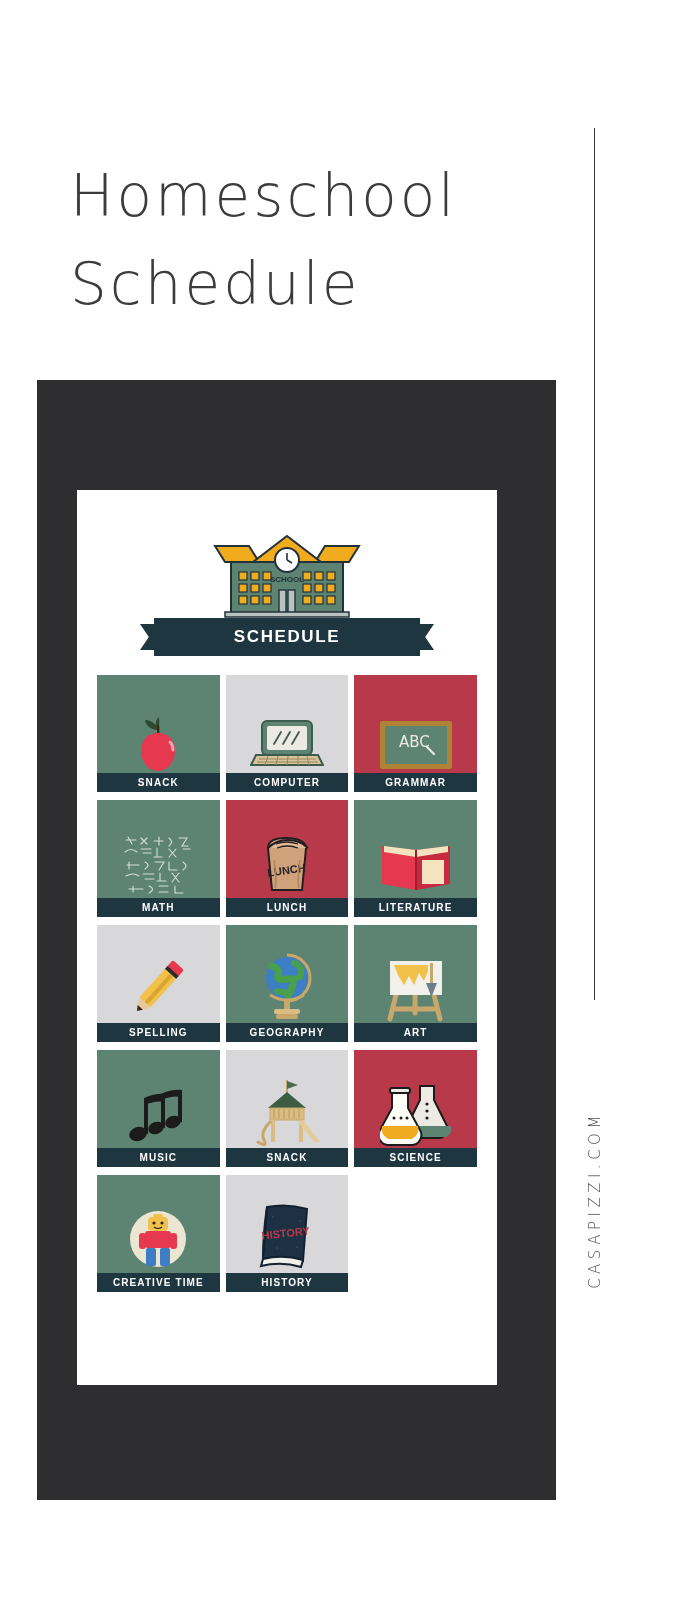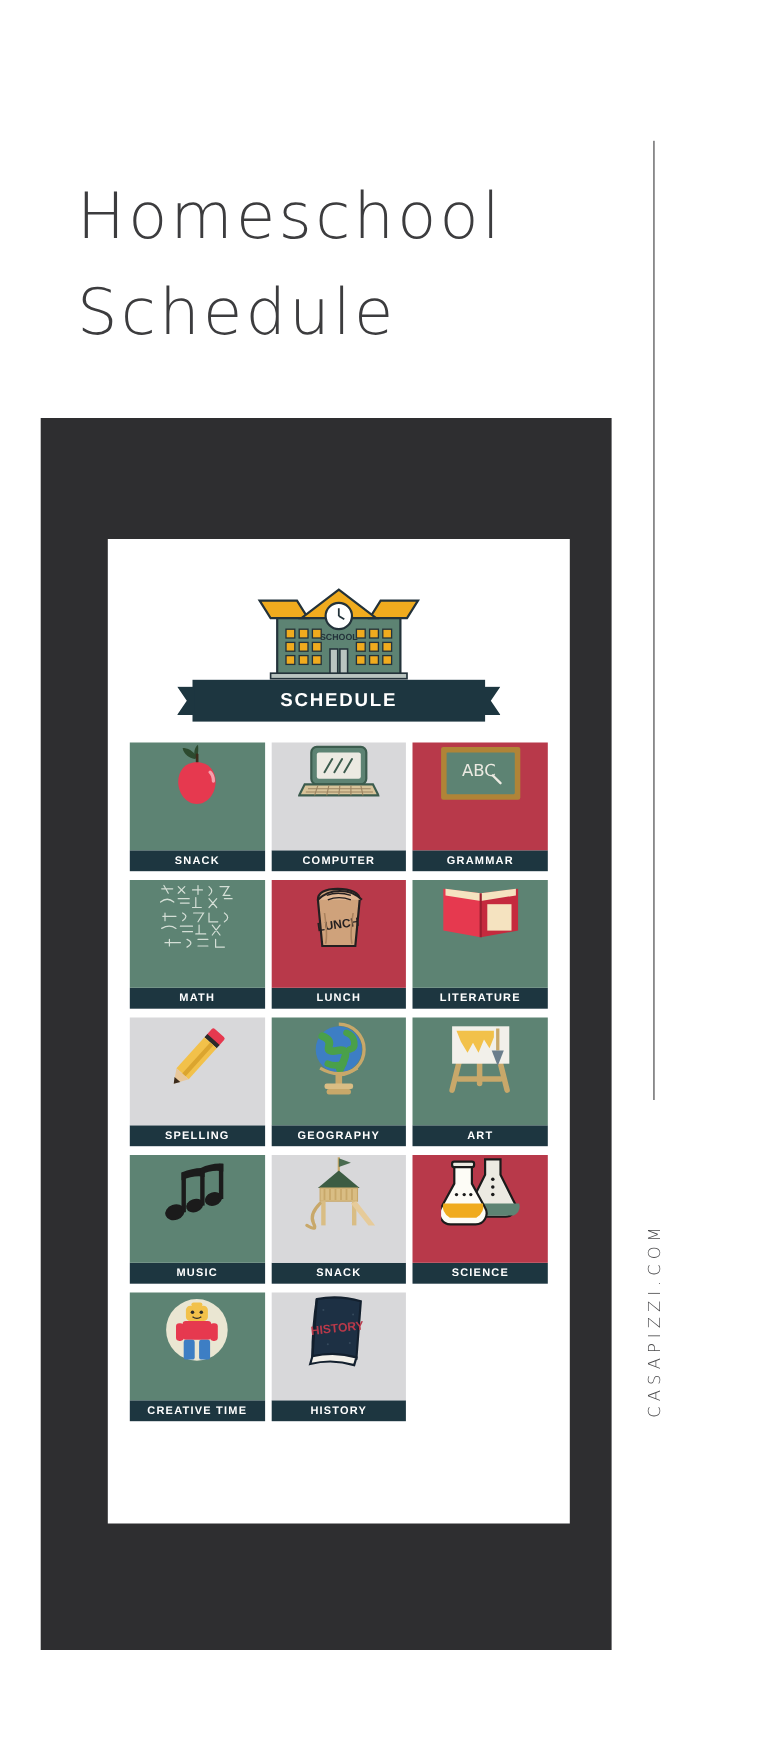--- a/index.html
+++ b/index.html
@@ -45,21 +45,21 @@
     color:#4a4a4c;
   }
 
   
   #device-frame{
     position:absolute; left:37px; top:380px;
     width:519px; height:1120px;
     background:#2e2e30;
   }
   #sheet{
-    position:absolute; left:61px; top:110px;
+    position:absolute; left:40px; top:110px;
     width:420px; height:895px;
     background:#ffffff;
   }
 
   
   #school-art{
     position:relative; width:420px; height:135px; margin-top:42px;
   }
   #school-svg{ position:absolute; left:50%; top:0; transform:translateX(-50%); }
   #ribbon{
@@ -88,21 +88,21 @@
     width:380px; margin:8px auto 0;
     display:grid;
     grid-template-columns:repeat(3,1fr);
     column-gap:6px;
     row-gap:8px;
   }
   .card{ width:100%; }
   .card-art{
     position:relative;
     width:100%; height:98px;
-    display:flex; align-items:flex-start; justify-content:center;
+    display:flex; align-items:flex-end; justify-content:center;
     overflow:hidden;
   }
   .card-label{
     height:19px;
     background:#1d3640;
     color:#ffffff;
     display:flex; align-items:center; justify-content:center;
     font-family:"Liberation Sans",sans-serif;
     font-size:10px;
     letter-spacing:1.1px;

